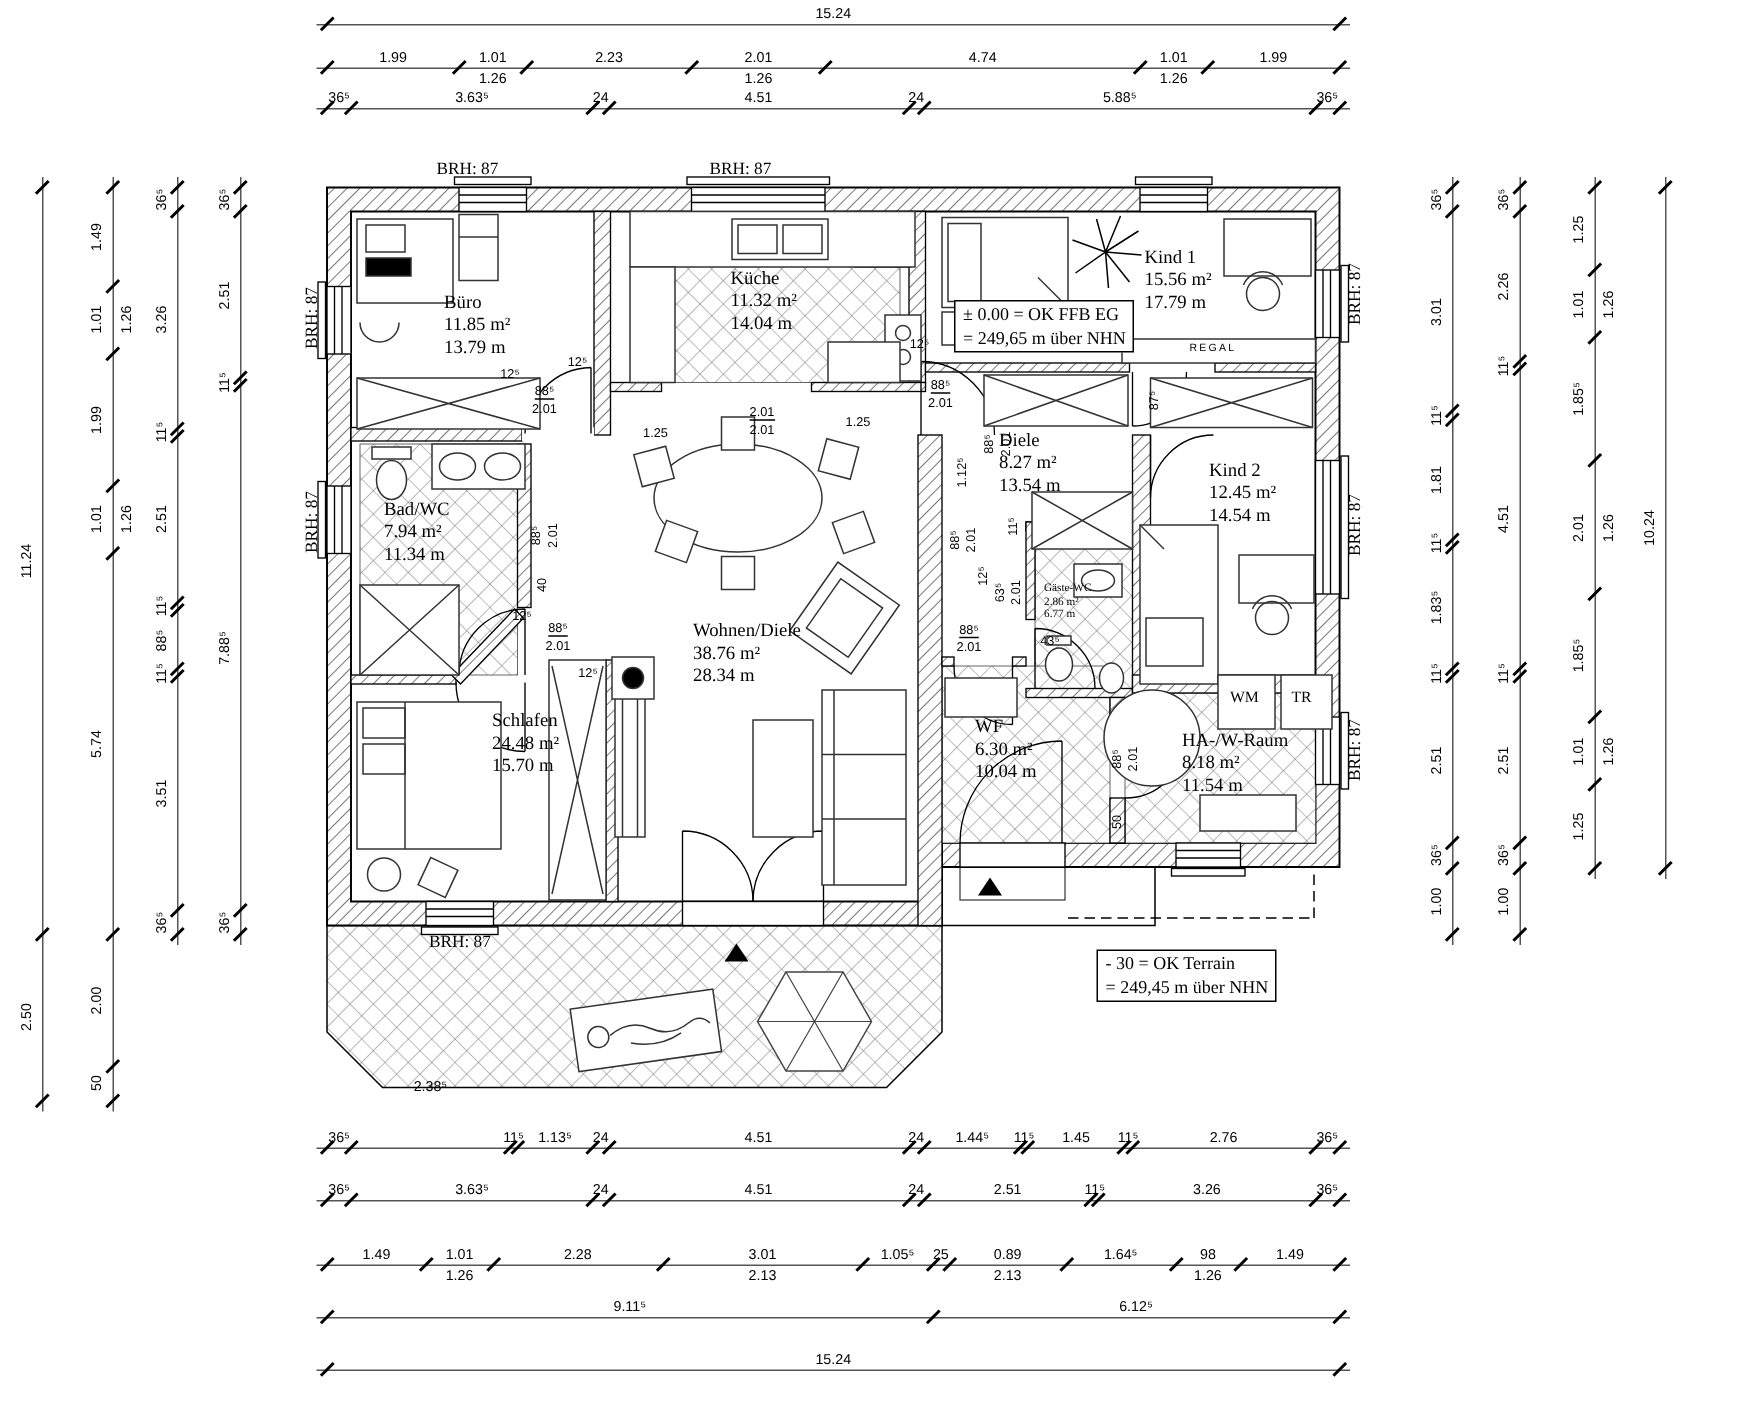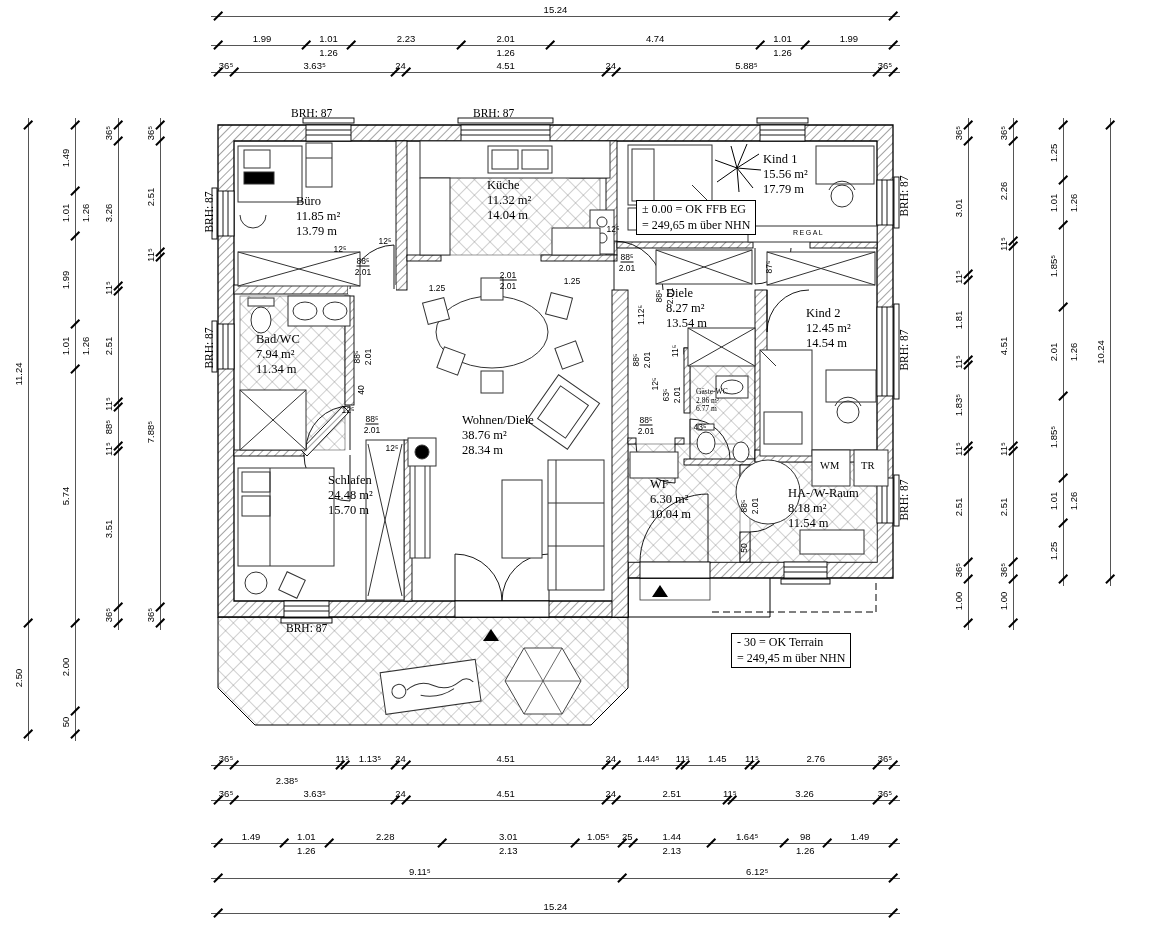--- a/index.html
+++ b/index.html
@@ -276,21 +276,21 @@
 <div class="rlabel" style="left:296px;top:194px">
   <div>Büro</div>
       <div>11.85 m²</div>
       <div>13.79 m</div>
 </div>
 <div class="rlabel" style="left:487px;top:178px">
   <div>Küche</div>
       <div>11.32 m²</div>
       <div>14.04 m</div>
 </div>
-<div class="rlabel" style="left:763px;top:152px">
+<div class="rlabel" style="left:763px;top:164px">
   <div>Kind 1</div>
       <div>15.56 m²</div>
       <div>17.79 m</div>
 </div>
 <div class="rlabel" style="left:256px;top:332px">
   <div>Bad/WC</div>
       <div>7.94 m²</div>
       <div>11.34 m</div>
 </div>
 <div class="rlabel" style="left:666px;top:286px">
@@ -423,21 +423,21 @@
       <span class="dlab" style="left: 610.852px; top: 60px;">24</span>
       <span class="dtick" style="left: 610.167px; top: 71px;"></span>
       <span class="dlab" style="left: 746.49px; top: 60px;">5.88⁵</span>
       <span class="dtick" style="left: 870.814px; top: 71px;"></span>
       <span class="dlab" style="left: 884.897px; top: 60px;">36⁵</span>
       <span class="dtick" style="left: 886.98px; top: 71px;"></span>
       <span class="dbase" style="left: 211px; top: 765px; width: 688.98px; height: 1px;"></span>
       <span class="dtick" style="left: 212px; top: 764px;"></span>
       <span class="dlab" style="left: 226.083px; top: 753px;">36⁵</span>
       <span class="dtick" style="left: 228.166px; top: 764px;"></span>
-      <span class="dlab" style="left: 286.982px; top: 775px;">2.38⁵</span>
+      <span class="dlab" style="left: 286.982px; top: 719px;">2.38⁵</span>
       <span class="dtick" style="left: 333.798px; top: 764px;"></span>
       <span class="dlab" style="left: 342.344px; top: 753px;">11⁵</span>
       <span class="dtick" style="left: 338.891px; top: 764px;"></span>
       <span class="dlab" style="left: 370.025px; top: 753px;">1.13⁵</span>
       <span class="dtick" style="left: 389.16px; top: 764px;"></span>
       <span class="dlab" style="left: 400.475px; top: 753px;">24</span>
       <span class="dtick" style="left: 399.79px; top: 764px;"></span>
       <span class="dlab" style="left: 505.664px; top: 753px;">4.51</span>
       <span class="dtick" style="left: 599.537px; top: 764px;"></span>
       <span class="dlab" style="left: 610.852px; top: 753px;">24</span>
@@ -483,21 +483,21 @@
       <span class="dtick" style="left: 322.725px; top: 842px;"></span>
       <span class="dlab" style="left: 385.195px; top: 831px;">2.28</span>
       <span class="dtick" style="left: 435.664px; top: 842px;"></span>
       <span class="dlab" style="left: 508.321px; top: 831px;">3.01</span>
       <span class="dlab" style="left: 508.321px; top: 845px;">2.13</span>
       <span class="dtick" style="left: 568.977px; top: 842px;"></span>
       <span class="dlab" style="left: 598.34px; top: 831px;">1.05⁵</span>
       <span class="dtick" style="left: 615.703px; top: 842px;"></span>
       <span class="dlab" style="left: 627.24px; top: 831px;">25</span>
       <span class="dtick" style="left: 626.776px; top: 842px;"></span>
-      <span class="dlab" style="left: 671.751px; top: 831px;">1.44</span>
+      <span class="dlab" style="left: 671.751px; top: 831px;">0.89</span>
       <span class="dlab" style="left: 671.751px; top: 845px;">2.13</span>
       <span class="dtick" style="left: 704.726px; top: 842px;"></span>
       <span class="dlab" style="left: 747.155px; top: 831px;">1.64⁵</span>
       <span class="dtick" style="left: 777.583px; top: 842px;"></span>
       <span class="dlab" style="left: 805.285px; top: 831px;">98</span>
       <span class="dlab" style="left: 805.285px; top: 845px;">1.26</span>
       <span class="dtick" style="left: 820.987px; top: 842px;"></span>
       <span class="dlab" style="left: 859.984px; top: 831px;">1.49</span>
       <span class="dtick" style="left: 886.98px; top: 842px;"></span>
       <span class="dbase" style="left: 211px; top: 878px; width: 688.98px; height: 1px;"></span>

